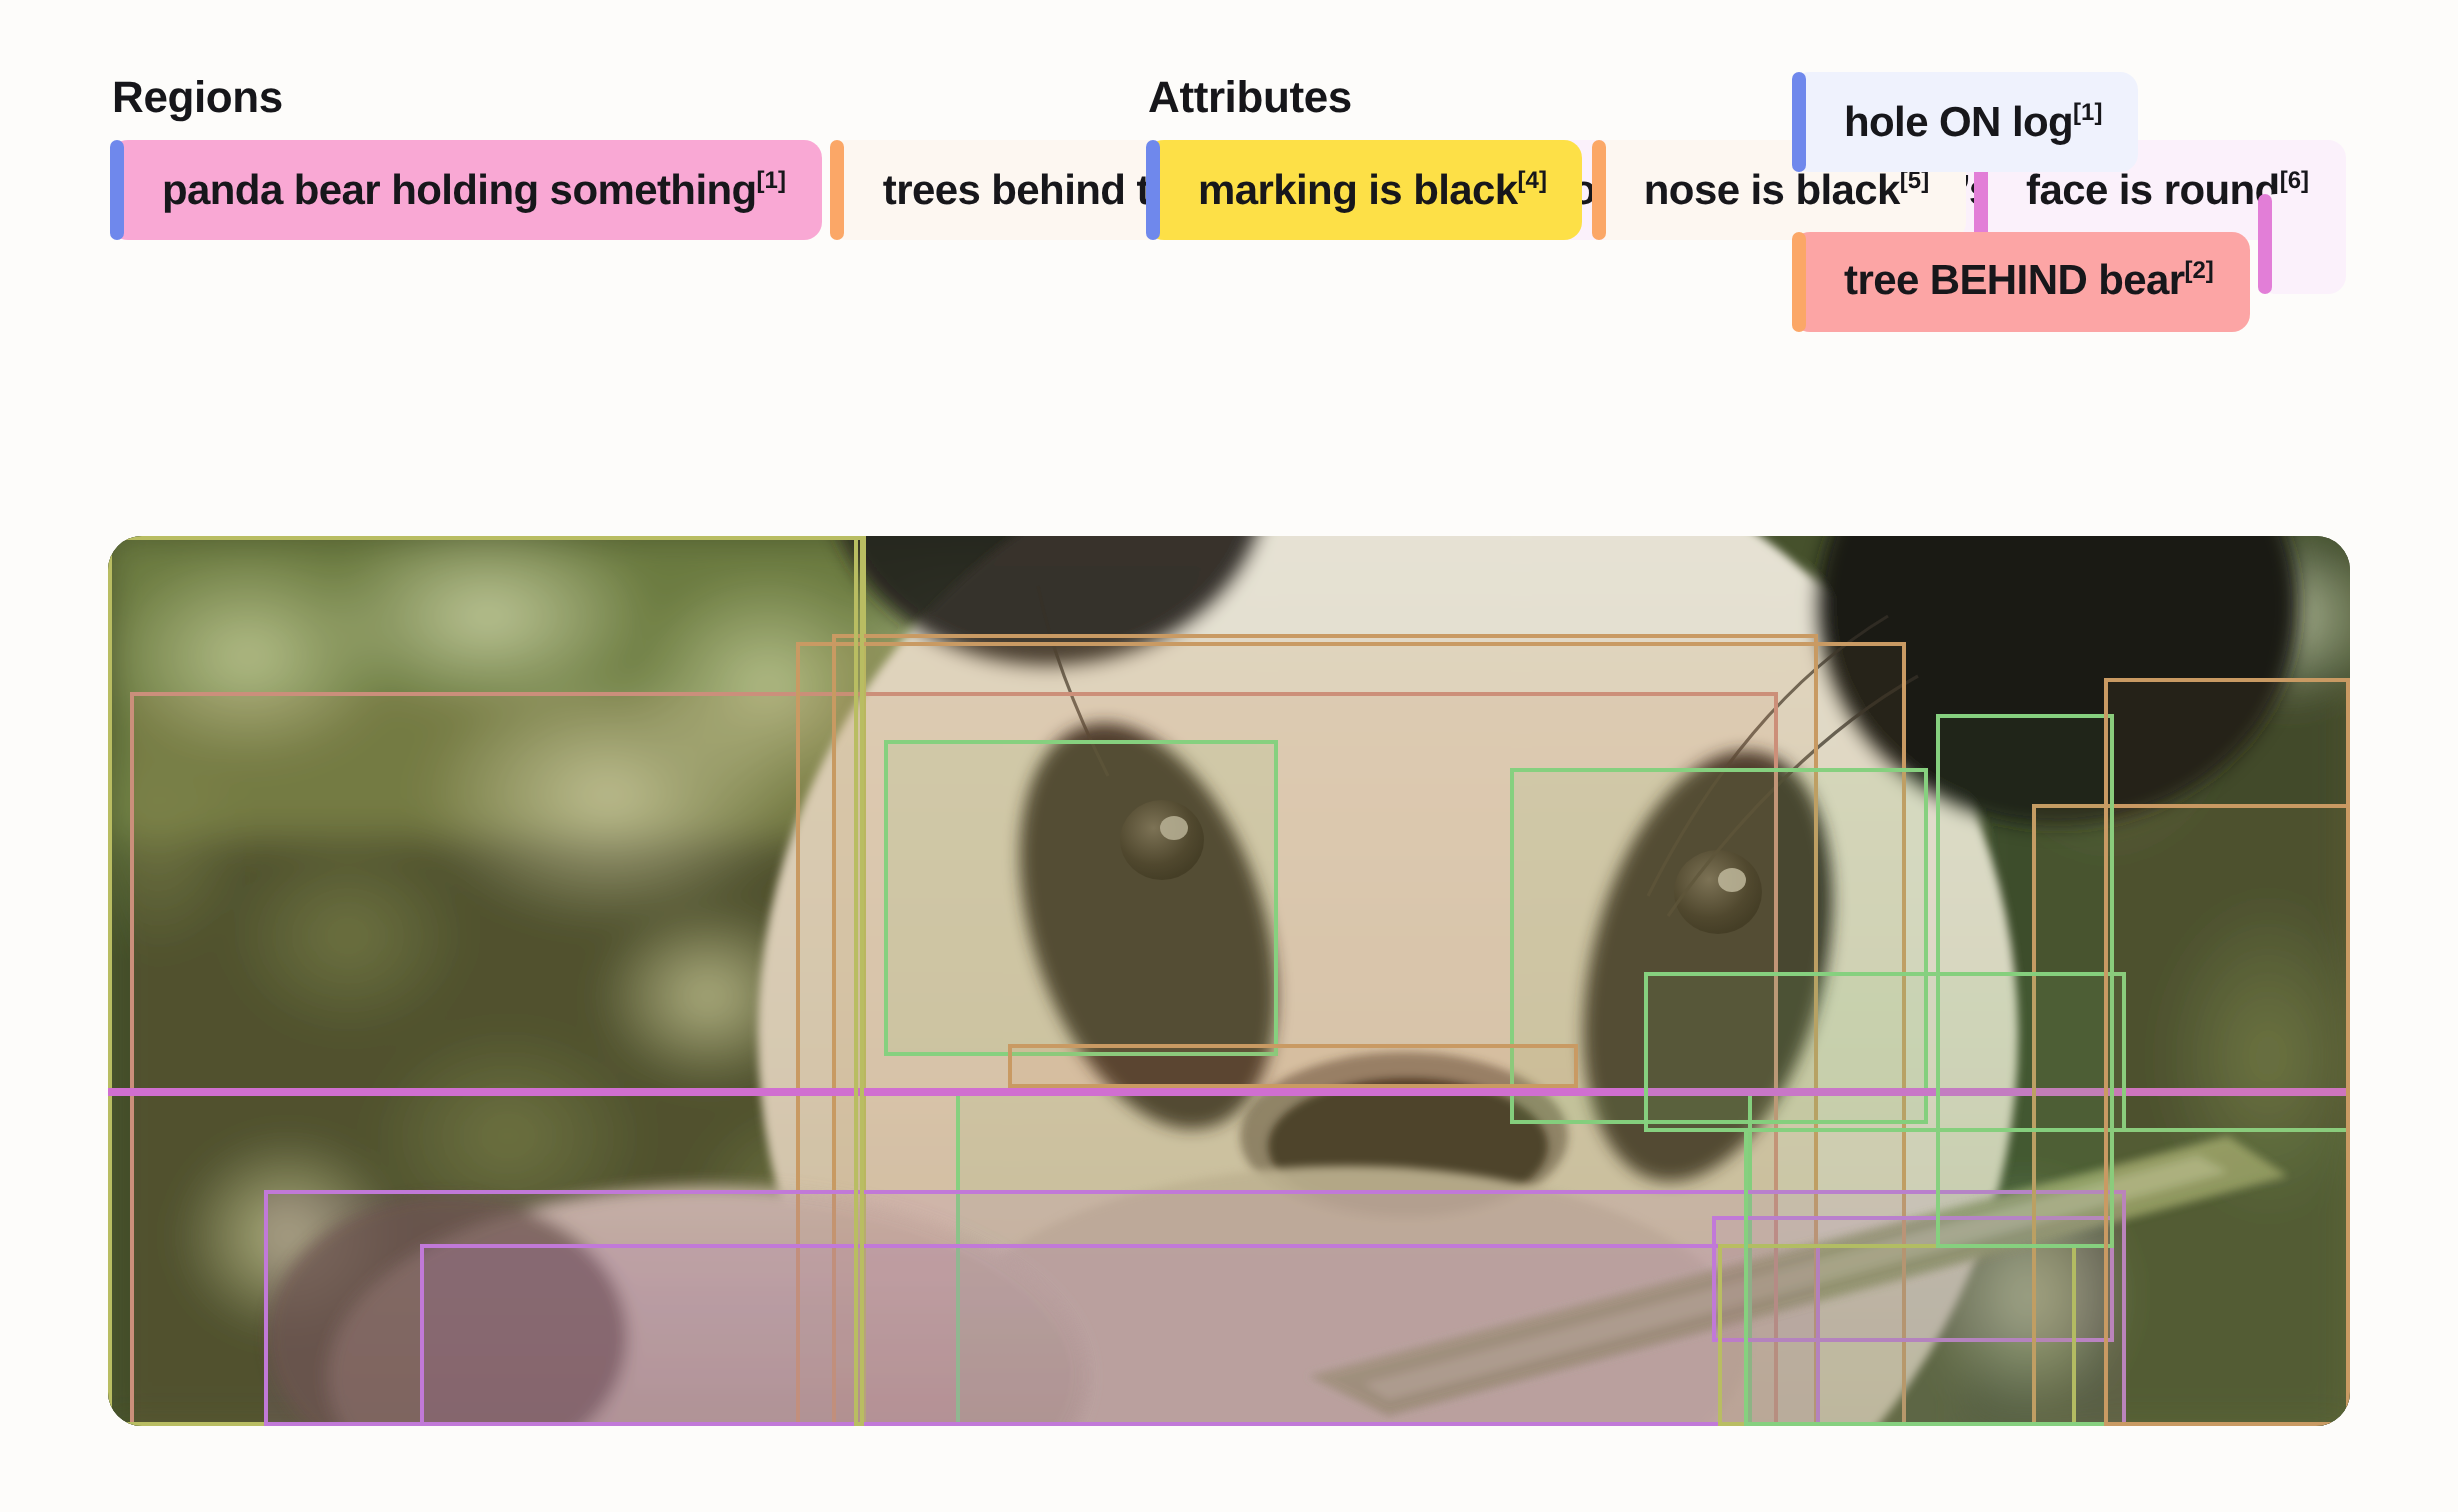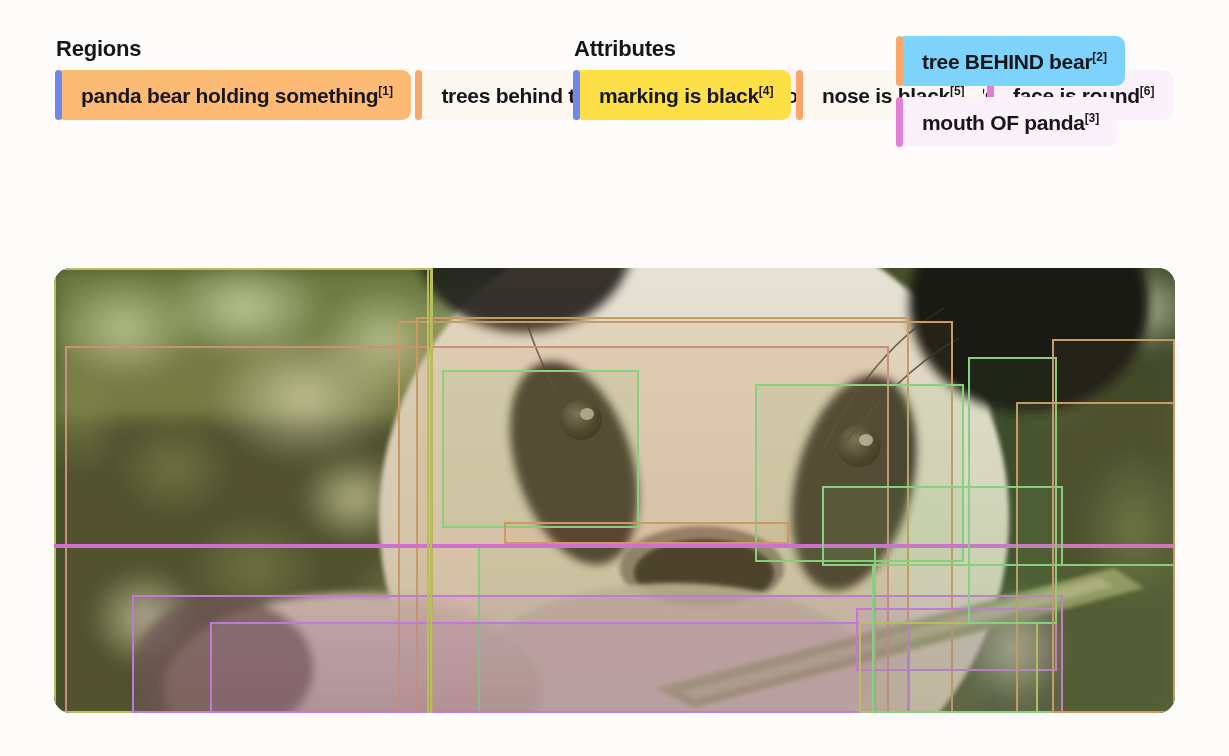--- a/index.html
+++ b/index.html
@@ -126,21 +126,21 @@
 </head>
 <body>
 
 <div id="root">
 
   <div class="legend">
 
     <div class="legend-col c0">
       <div class="col-title">Regions</div>
 
-      <div class="chip row0" style="background: #fdba74; justify-content: flex-end;">
+      <div class="chip row0" style="background: #f9a8d4; justify-content: flex-end;">
         <span class="bar" style="background: rgb(111, 136, 236);"></span>
         <span class="chip-text"><span>panda bear holding something</span><sup>[1]</sup></span>
       </div>
 
       <div class="chip row1" style="background: rgb(253, 247, 241);">
         <span class="bar" style="background: rgb(251, 167, 103);"></span>
         <span class="chip-text"><span>trees behind the panda</span><sup>[2]</sup></span>
       </div>
 
       <div class="chip row2" style="background: rgb(251, 241, 251);">
@@ -163,29 +163,32 @@
       </div>
 
       <div class="chip row2" style="background: rgb(251, 241, 251);">
         <span class="bar" style="background: rgb(226, 126, 215);"></span>
         <span class="chip-text"><span>face is round</span><sup>[6]</sup></span>
       </div>
     </div>
 
     <div class="legend-col c2">
 
-
-      <div class="chip row1" style="background: #7dd3fc;">
+      <div class="chip row0" style="background: rgb(239, 242, 253);">
+        <span class="bar" style="background: rgb(111, 136, 236);"></span>
+        <span class="chip-text"><span>hole ON log</span><sup>[1]</sup></span>
+      </div>
+
+      <div class="chip row1" style="background: #fca5a5;">
         <span class="bar" style="background: rgb(251, 167, 103);"></span>
         <span class="chip-text"><span>tree BEHIND bear</span><sup>[2]</sup></span>
       </div>
 
       <div class="chip row2" style="background: rgb(251, 241, 251);">
         <span class="bar" style="background: rgb(226, 126, 215);"></span>
-        <span class="chip-text"><span>mouth OF panda</span><sup>[3]</sup></span>
       </div>
     </div>
   </div>
 
   <div class="image-panel">
 
     <svg class="photo" viewBox="0 0 1121 445" preserveAspectRatio="none" aria-hidden="true">
       <defs>
         <radialGradient id="bokehA" cx="50%" cy="50%" r="50%">
           <stop offset="0%" stop-color="#cfd9a6" stop-opacity="0.85"></stop>

